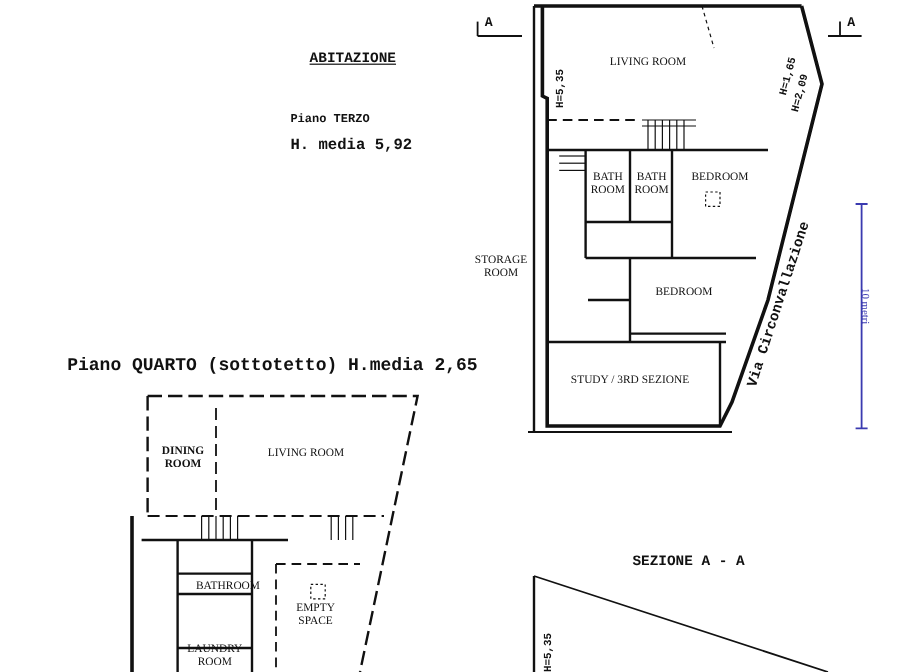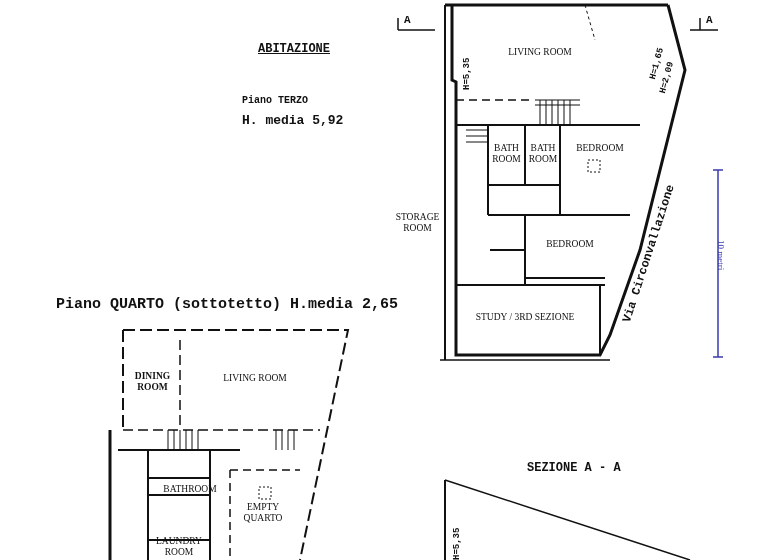--- a/index.html
+++ b/index.html
@@ -116,16 +116,16 @@
 <div class="abs mono" style="left:620px;top:320px;font-size:12px;transform:rotate(-72deg);transform-origin:left top;white-space:nowrap;">Via Circonvallazione</div>
 
 <div class="abs blue" style="left:726px;top:240px;font-size:9px;transform:rotate(90deg);transform-origin:left top;white-space:nowrap;">10 metri</div>
 
 <div class="abs mono" style="left:56px;top:296px;font-size:15px;white-space:nowrap;">Piano QUARTO (sottotetto) H.media 2,65</div>
 
 <div class="abs room" style="left:125px;top:371px;width:55px;font-weight:bold;">DINING ROOM</div>
 <div class="abs room" style="left:205px;top:373px;width:100px;">LIVING ROOM</div>
 <div class="abs room" style="left:148px;top:461px;width:84px;margin-top:23px;">BATHROOM</div>
 <div class="abs room" style="left:148px;top:536px;width:62px;">LAUNDRY ROOM</div>
-<div class="abs room" style="left:232px;top:502px;width:62px;">EMPTY QUARTO</div>
+<div class="abs room" style="left:232px;top:502px;width:62px;">EMPTY SPACE</div>
 
 <div class="abs mono" style="left:527px;top:461px;font-size:12px;white-space:nowrap;">SEZIONE A - A</div>
 <div class="abs mono" style="left:452px;top:560px;font-size:9px;transform:rotate(-90deg);transform-origin:left top;">H=5,35</div>
 
 </body></html>

